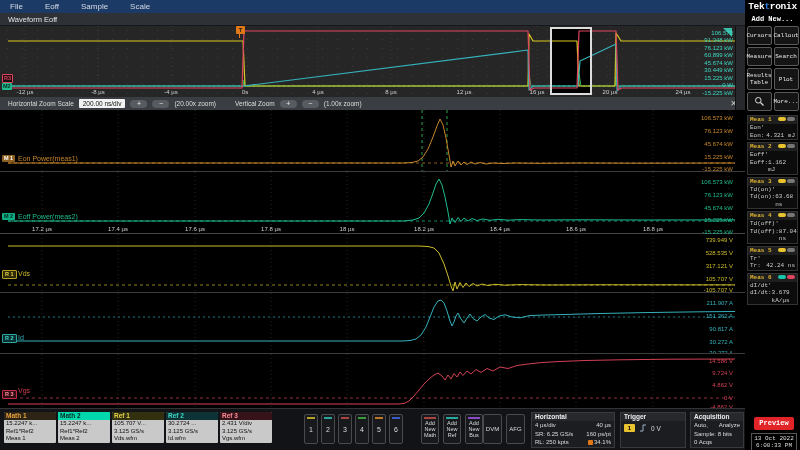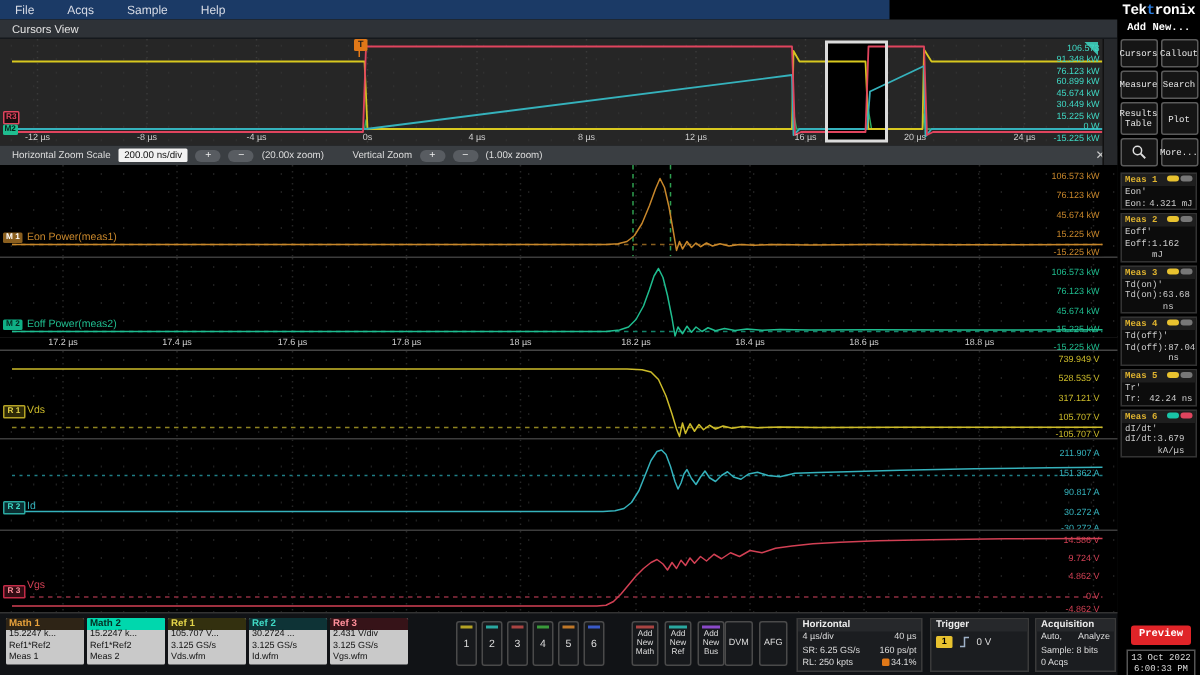--- a/index.html
+++ b/index.html
@@ -1,19 +1,19 @@
 <!DOCTYPE html>
 <html><head>
 <meta charset="utf-8">
 <style>
   html,body{margin:0;padding:0;background:#000;}
   #root{position:relative;width:800px;height:450px;background:#000;overflow:hidden;
         font-family:"Liberation Sans",sans-serif;color:#ddd;-webkit-font-smoothing:antialiased;}
   
-  .menubar{position:absolute;left:0;top:0;width:593px;height:13px;background:#1b3a66;
+  .menubar{position:absolute;left:0;top:0;width:800px;height:13px;background:#1b3a66;
            display:flex;align-items:center;gap:22px;padding-left:10px;font-size:8px;color:#d8dce6;box-sizing:border-box;}
   .menubar span{cursor:default;}
   
   .tabbar{position:absolute;left:0;top:13px;width:745px;height:13px;background:#2e3237;
           display:flex;align-items:center;padding-left:8px;font-size:7.5px;color:#e3e3e3;
           border-bottom:1px solid #15181c;box-sizing:border-box;}
   
   .overview{position:absolute;left:0;top:26px;width:745px;height:71px;background:#262626;
             background-image:radial-gradient(#3c3c3c .5px,transparent .6px);background-size:15px 9px;}
   .overview svg{position:absolute;left:0;top:0;width:745px;height:71px;overflow:visible;}
@@ -114,27 +114,27 @@
   .agrid{font-size:6px;color:#ddd;padding:0 3px;line-height:8.5px;}
   .arow1{display:flex;justify-content:space-between;}
 </style>
 </head>
 <body>
 
 <div id="root">
 
   <div class="menubar">
     <span>File</span>
-    <span>Acqs</span>
+    <span>Eoff</span>
     <span>Sample</span>
-    <span>Help</span>
+    <span>Scale</span>
   </div>
 
   <div class="tabbar">
-    <span>Cursors View</span>
+    <span>Waveform Eoff</span>
   </div>
 
   <div class="overview">
     <svg viewBox="0 0 745 71" preserveAspectRatio="none">
         <line x1="25" y1="0" x2="25" y2="71" stroke="#3a3a3a" stroke-width="1" stroke-dasharray="1,3"></line>
         <line x1="98" y1="0" x2="98" y2="71" stroke="#3a3a3a" stroke-width="1" stroke-dasharray="1,3"></line>
         <line x1="171" y1="0" x2="171" y2="71" stroke="#3a3a3a" stroke-width="1" stroke-dasharray="1,3"></line>
         <line x1="245" y1="0" x2="245" y2="71" stroke="#3a3a3a" stroke-width="1" stroke-dasharray="1,3"></line>
         <line x1="318" y1="0" x2="318" y2="71" stroke="#3a3a3a" stroke-width="1" stroke-dasharray="1,3"></line>
         <line x1="391" y1="0" x2="391" y2="71" stroke="#3a3a3a" stroke-width="1" stroke-dasharray="1,3"></line>

